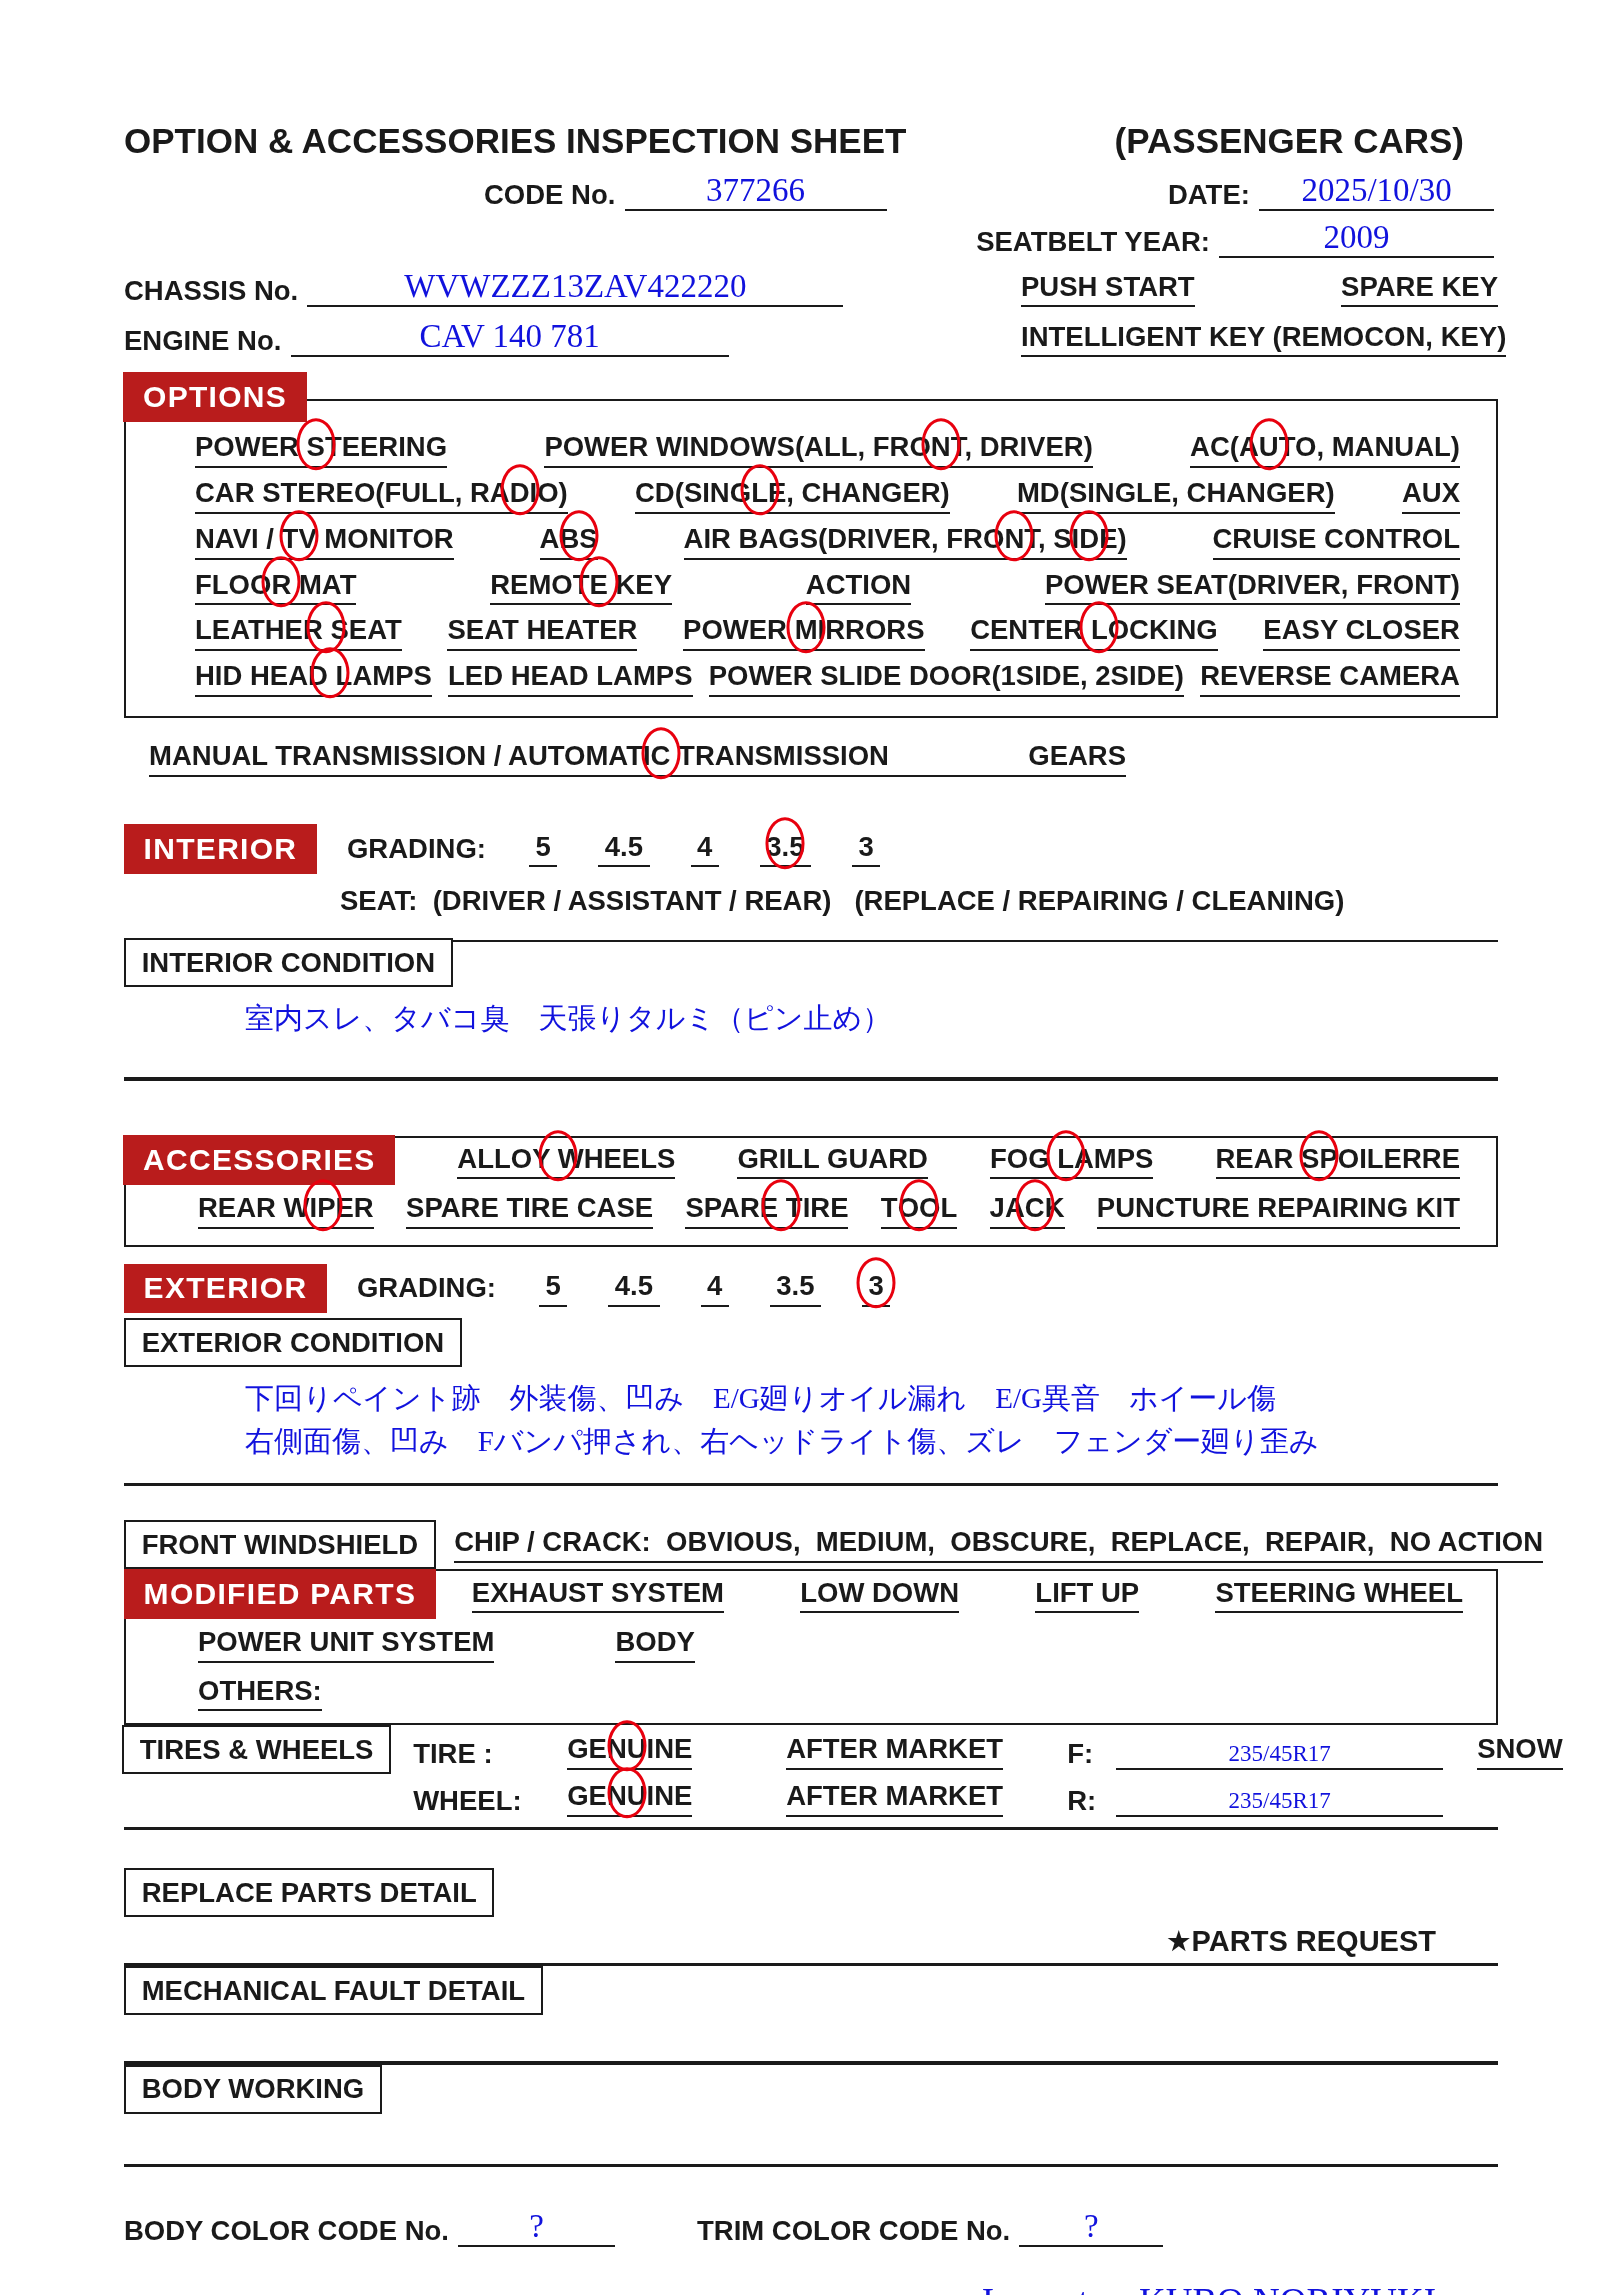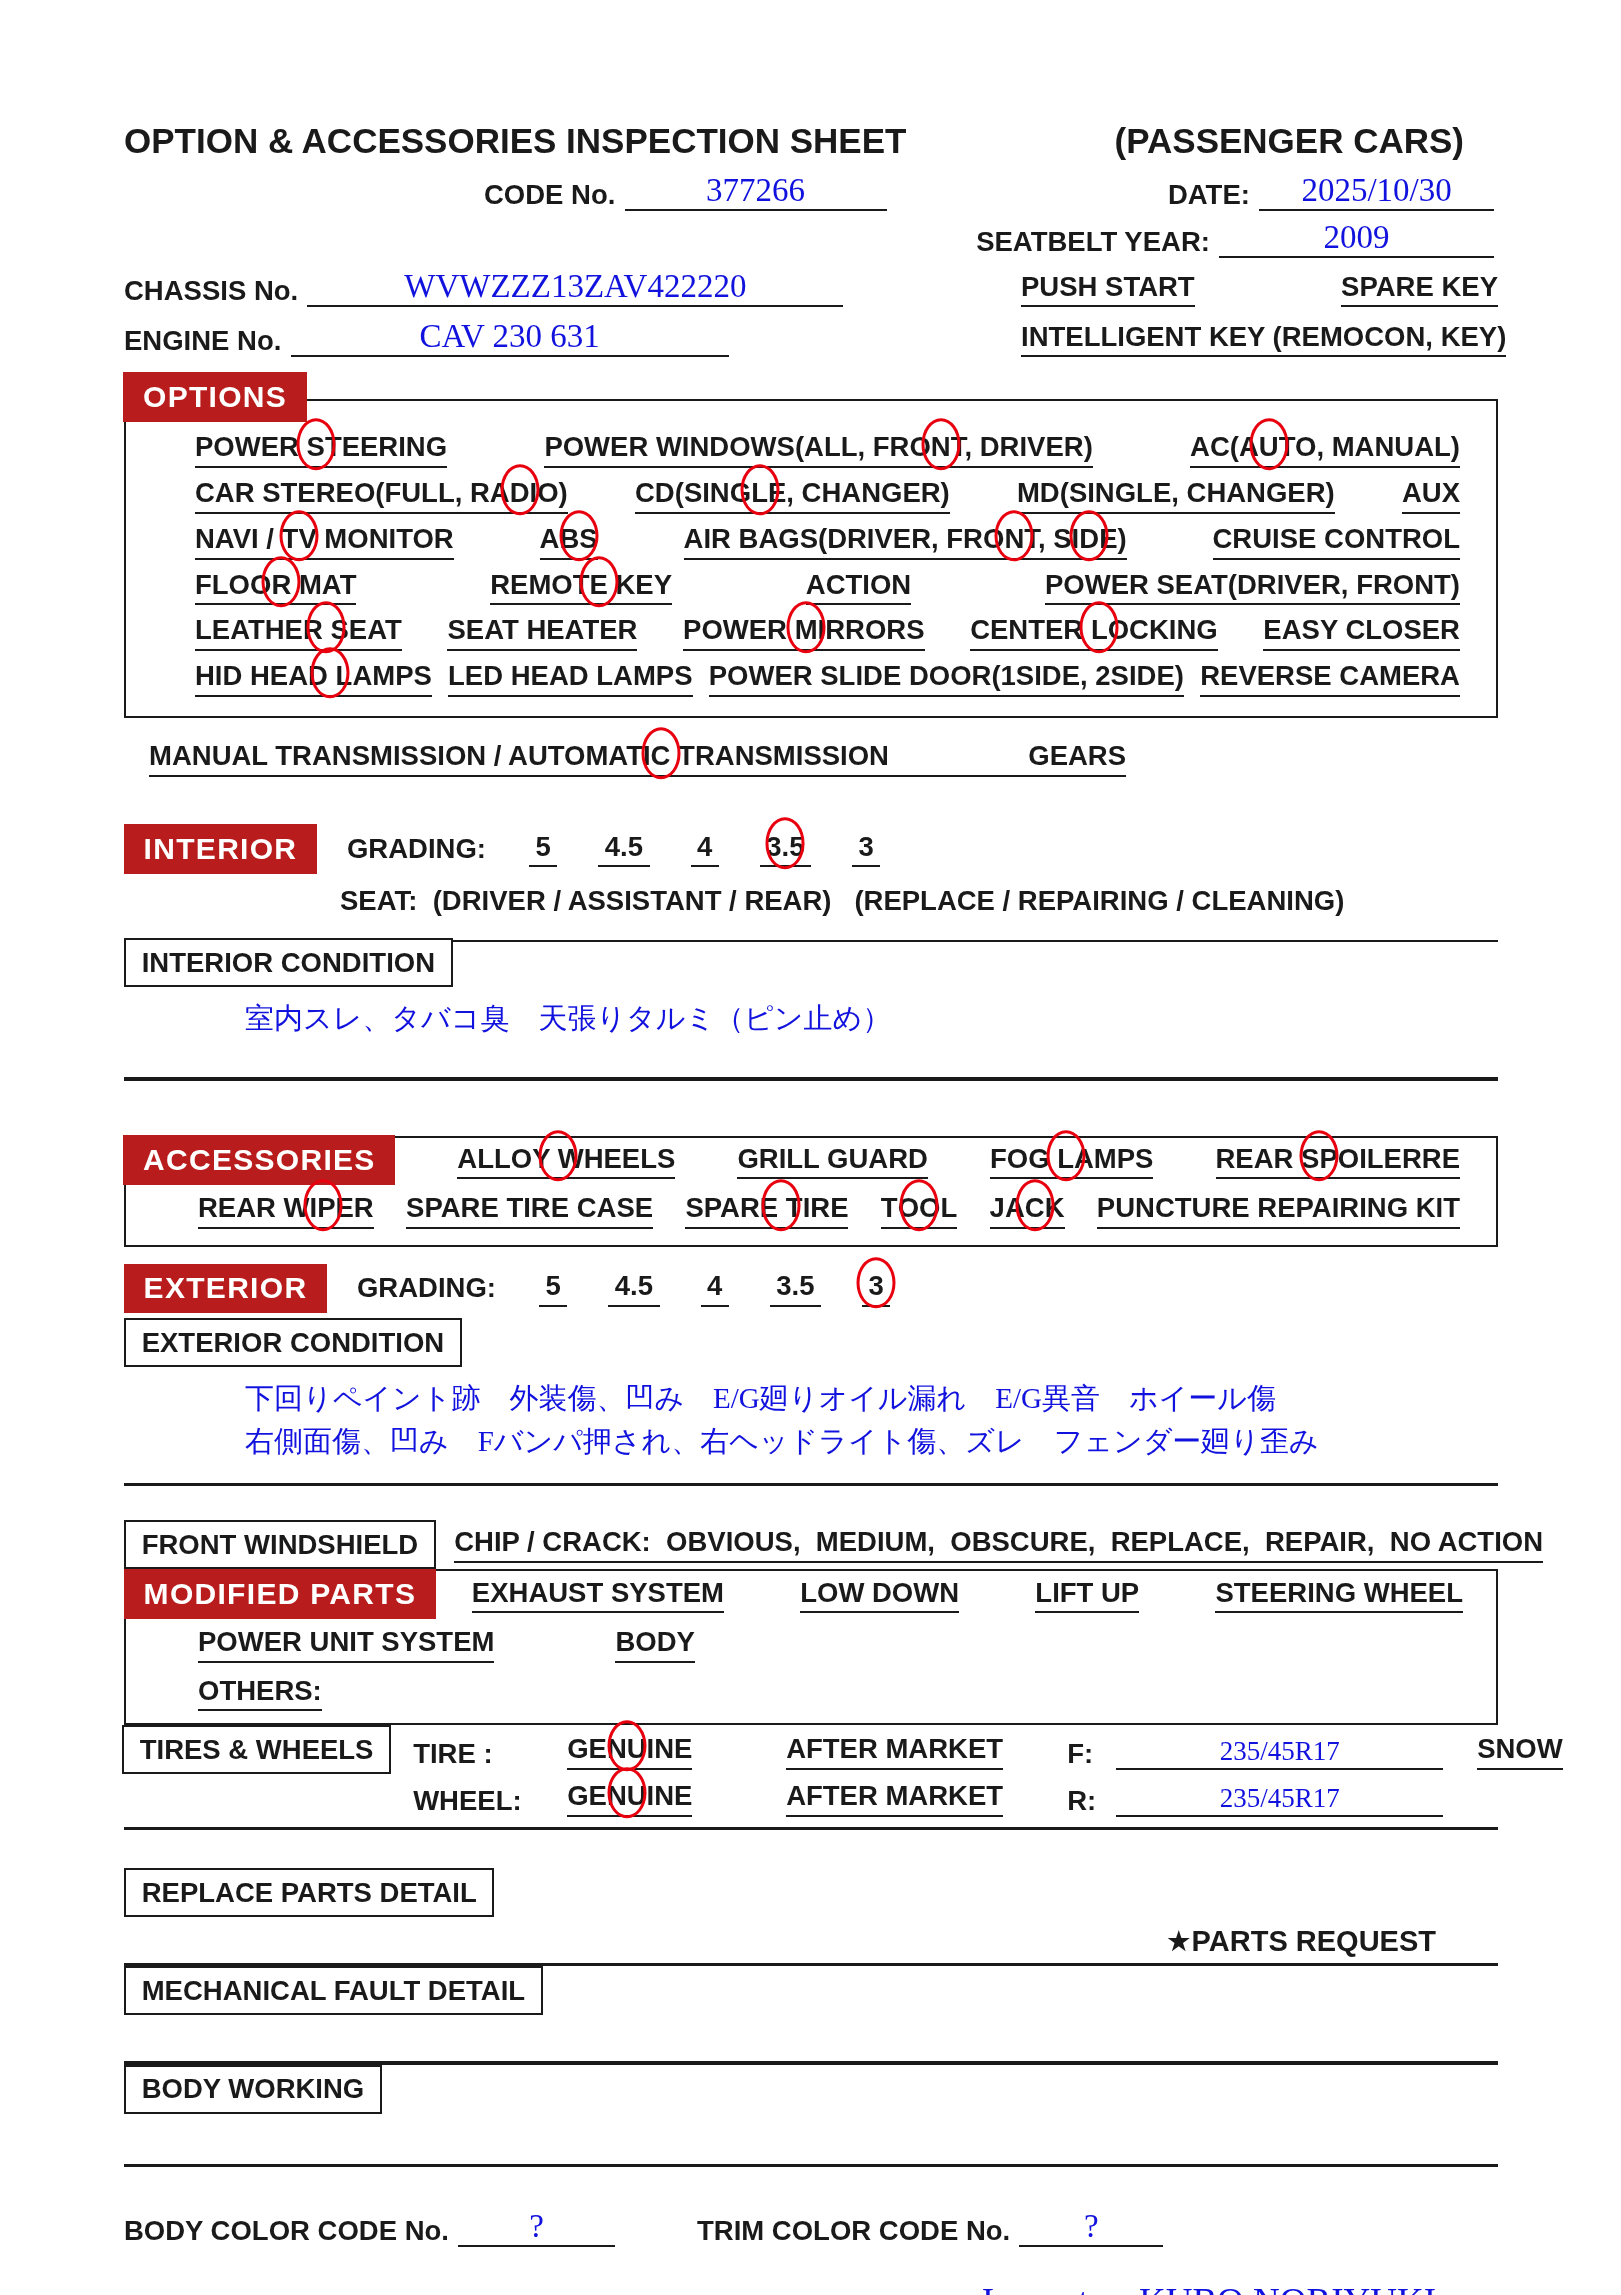--- a/index.html
+++ b/index.html
@@ -122,21 +122,21 @@
   
   .tires{display:flex;border-bottom:3.3px solid #1a1a1a;}
   .tires-label{align-self:flex-start;margin-left:-2px;}
   .tires-rows{flex:1;padding:7.8px 0 10.5px 22px;}
   .trow{display:flex;align-items:flex-end;margin-top:0;}
   .trow.second{margin-top:10.5px;}
   .tcol1{width:154px;font-size:27.5px;font-weight:bold;}
   .tcol2{width:219px;font-size:27.5px;font-weight:bold;}
   .tcol3{width:281px;font-size:27.5px;font-weight:bold;}
   .tcol4{width:49px;font-size:27.5px;font-weight:bold;}
-  .tfield{min-width:314px;font-size:27px;text-align:center;}
+  .tfield{min-width:314px;font-size:23px;text-align:center;}
   .tsnow{margin-left:34px;font-size:27.5px;font-weight:bold;}
 
   
   .detail-row{margin-top:38px;}
   .detail-row.tight{margin-top:0;}
   .parts-request{margin-top:6.5px;text-align:right;padding-right:62px;font-size:29px;font-weight:bold;}
   .rule-a{margin-top:5.2px;}
   .rule-b{margin-top:46px;}
   .rule-c{margin-top:50px;}
 
@@ -173,21 +173,21 @@
     <span class="lbl">CHASSIS No.</span>
     <span class="field w800 mlab">WVWZZZ13ZAV422220</span>
     <span class="rightcol">
       <span class="ul lbl">PUSH START</span>
       <span class="ul lbl">SPARE KEY</span>
     </span>
   </div>
 
   <div class="mrow engine-row">
     <span class="lbl">ENGINE No.</span>
-    <span class="field w650 mlab">CAV 230 631</span>
+    <span class="field w650 mlab">CAV 140 781</span>
     <span class="rightcol single">
       <span class="ul lbl">INTELLIGENT KEY (REMOCON, KEY)</span>
     </span>
   </div>
 
   <div class="optbox">
     <span class="tab opt-tab">OPTIONS</span>
     <div class="orow">
         <span class="opt ul"><span>POWER </span><span class="circ">S</span><span>TEERING</span></span>
         <span class="opt ul"><span>POWER WINDOWS(ALL, FRO</span><span class="circ">N</span><span>T, DRIVER)</span></span>

